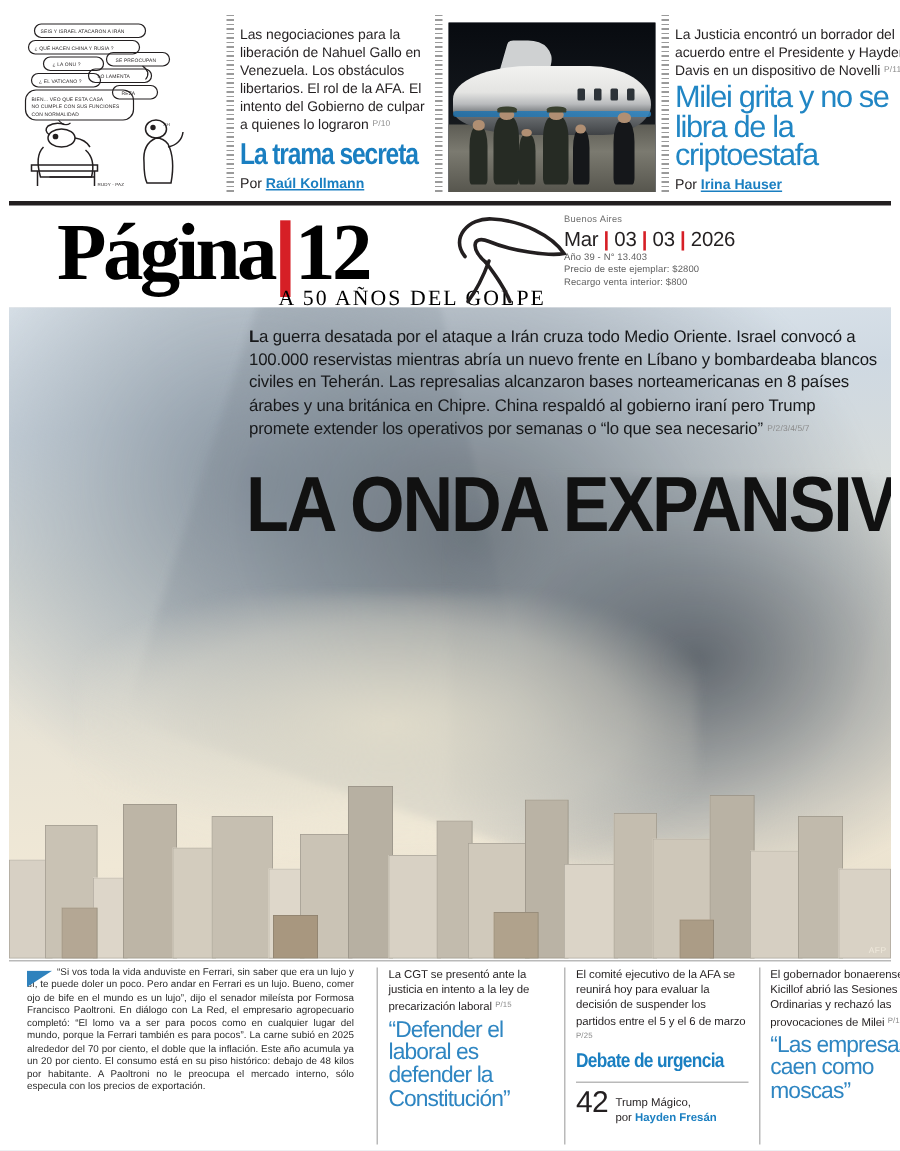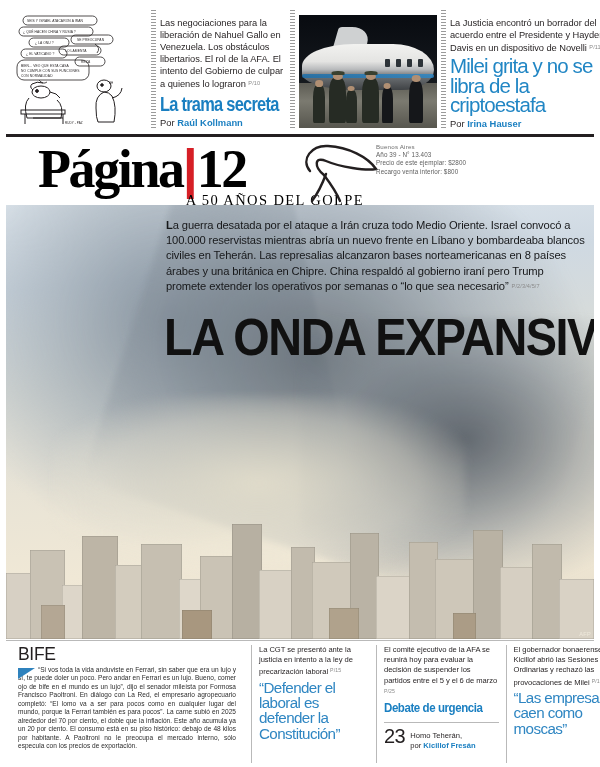--- a/index.html
+++ b/index.html
@@ -46,21 +46,21 @@
     font-size:20px;line-height:20px;letter-spacing:-0.9px;
     transform:scaleX(.82);transform-origin:left center;white-space:nowrap;
   }
   .teaser-head.light{
     font-weight:normal;font-size:20.5px;line-height:19.5px;
     letter-spacing:-0.9px;color:#2186c4;margin-top:2px;
   }
   .teaser-by{
     font-size:9.4px;color:#231f20;margin-top:3px;line-height:11px;
   }
-  .teaser-by b{color:#1a7fc1;}
+  .teaser-by b{color:#1a7fc1;text-decoration:underline;}
   .teaser-photo{
     flex:0 0 138px;width:138px;margin:9px 0 8px 0;
     background:#10151c;position:relative;overflow:hidden;
   }
 
   
   .np-sky{position:absolute;inset:0;background:linear-gradient(#080b10,#14181d 55%,#2b2b28 100%);}
   .np-ground{position:absolute;left:0;right:0;bottom:0;height:40%;
     background:linear-gradient(#5d5c54,#7b7a70 40%,#57564e);}
   .np-plane{position:absolute;left:2%;top:26%;width:96%;height:40%;
@@ -302,20 +302,23 @@
     <svg class="ribbon" viewBox="0 0 86 62">
       <g fill="none" stroke="#231f20" stroke-width="2.4" stroke-linecap="round">
         <path d="M14 30 C4 18 16 4 32 5 C52 6 72 16 80 28 C70 30 44 26 30 20 C18 15 18 26 28 34"></path>
         <path d="M28 34 C34 42 40 50 44 60"></path>
         <path d="M30 33 C26 44 22 52 16 60"></path>
       </g>
     </svg>
 
     <div class="dateblock">
       <div class="db-city">Buenos Aires</div>
+      <div class="db-date">
+        <span>Mar</span> <span class="sep">|</span> <span>03</span> <span class="sep">|</span> <span>03</span> <span class="sep">|</span> <span>2026</span>
+      </div>
       <div class="db-line">Año 39 - N° 13.403</div>
       <div class="db-line">Precio de este ejemplar: $2800</div>
       <div class="db-line">Recargo venta interior: $800</div>
     </div>
   </div>
 
   <div class="mainblock">
     <div class="sky"></div>
     <div class="smoke1"></div>
     <div class="smoke2"></div>
@@ -356,45 +359,44 @@
     </div>
 
     <div class="bighead">LA ONDA EXPANSIVA</div>
   </div>
 
   <div class="bot-rule"></div>
 
   <div class="bottom">
 
     <div class="bcol bife">
-      <div class="bife-title">BIFE</div>
       <div class="bife-text">
         <span class="bife-flag"></span>
         <span class="indent"></span><span>“Si vos toda la vida anduviste en Ferrari, sin saber que era un lujo y sí, te puede doler un poco. Pero andar en Ferrari es un lujo. Bueno, comer ojo de bife en el mundo es un lujo”, dijo el senador mileísta por Formosa Francisco Paoltroni. En diálogo con La Red, el empresario agropecuario completó: “El lomo va a ser para pocos como en cualquier lugar del mundo, porque la Ferrari también es para pocos”. La carne subió en 2025 alrededor del 70 por ciento, el doble que la inflación. Este año acumula ya un 20 por ciento. El consumo está en su piso histórico: debajo de 48 kilos por habitante. A Paoltroni no le preocupa el mercado interno, sólo especula con los precios de exportación.</span>
       </div>
     </div>
 
     <div class="bsep"></div>
 
     <div class="bcol c2">
       <div class="col-kicker"><span>La CGT se presentó ante la justicia en intento a la ley de precarización laboral</span> <span class="pref">P/15</span></div>
       <div class="col-head-light">“Defender el laboral es defender la Constitución”</div>
     </div>
 
     <div class="bsep"></div>
 
     <div class="bcol c3">
       <div class="col-kicker"><span>El comité ejecutivo de la AFA se reunirá hoy para evaluar la decisión de suspender los partidos entre el 5 y el 6 de marzo</span> <span class="pref">P/25</span></div>
       <div class="col-head-cond">Debate de urgencia</div>
       <div class="mini-rule"></div>
       <div class="mini-row">
-        <div class="mini-num">23</div>
+        <div class="mini-num">42</div>
         <div class="mini-txt">
-          <span>Homo Teherán,</span><br>
-          <span>por </span><b>Kicillof Fresán</b>
+          <span>Trump Mágico,</span><br>
+          <span>por </span><b>Hayden Fresán</b>
         </div>
       </div>
     </div>
 
     <div class="bsep"></div>
 
     <div class="bcol c4">
       <div class="col-kicker"><span>El gobernador bonaerense Axel Kicillof abrió las Sesiones Ordinarias y rechazó las provocaciones de Milei</span> <span class="pref">P/12</span></div>
       <div class="col-head-light">“Las empresas caen como moscas”</div>
     </div>

